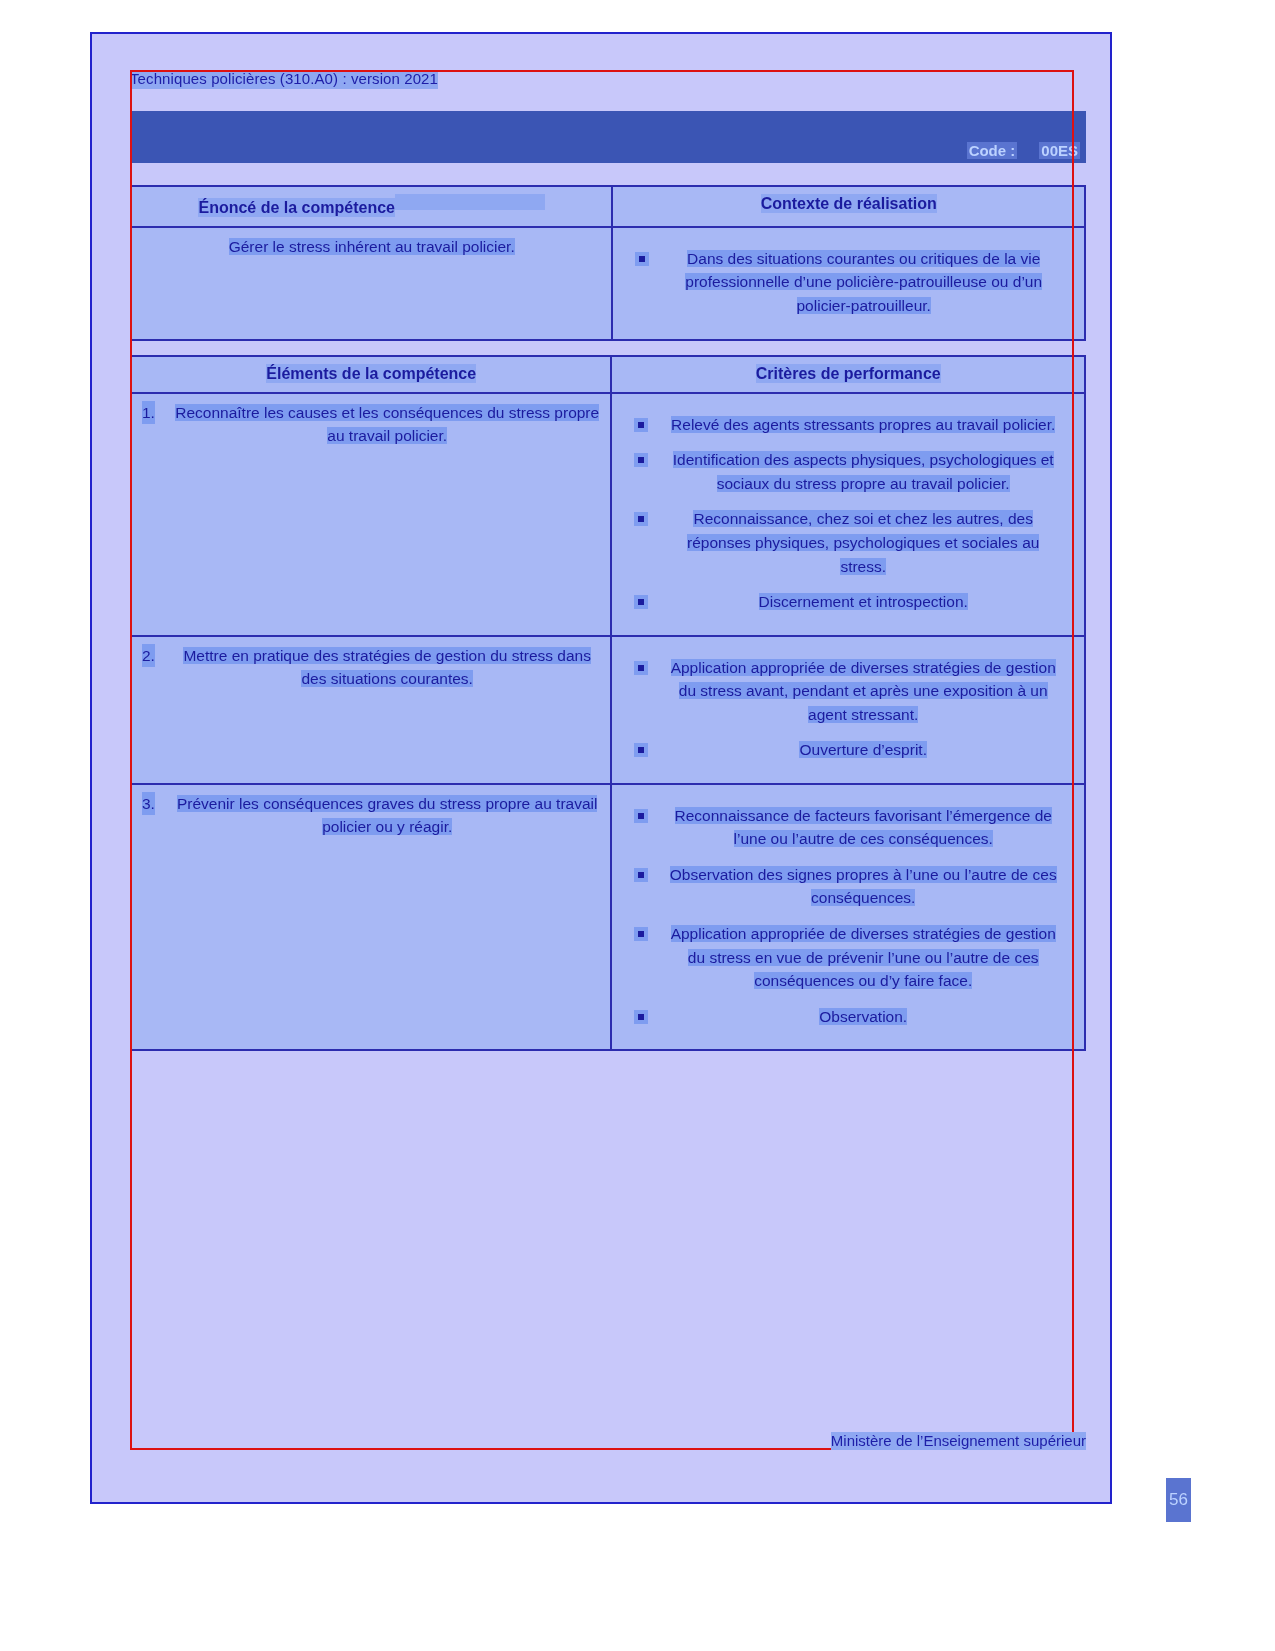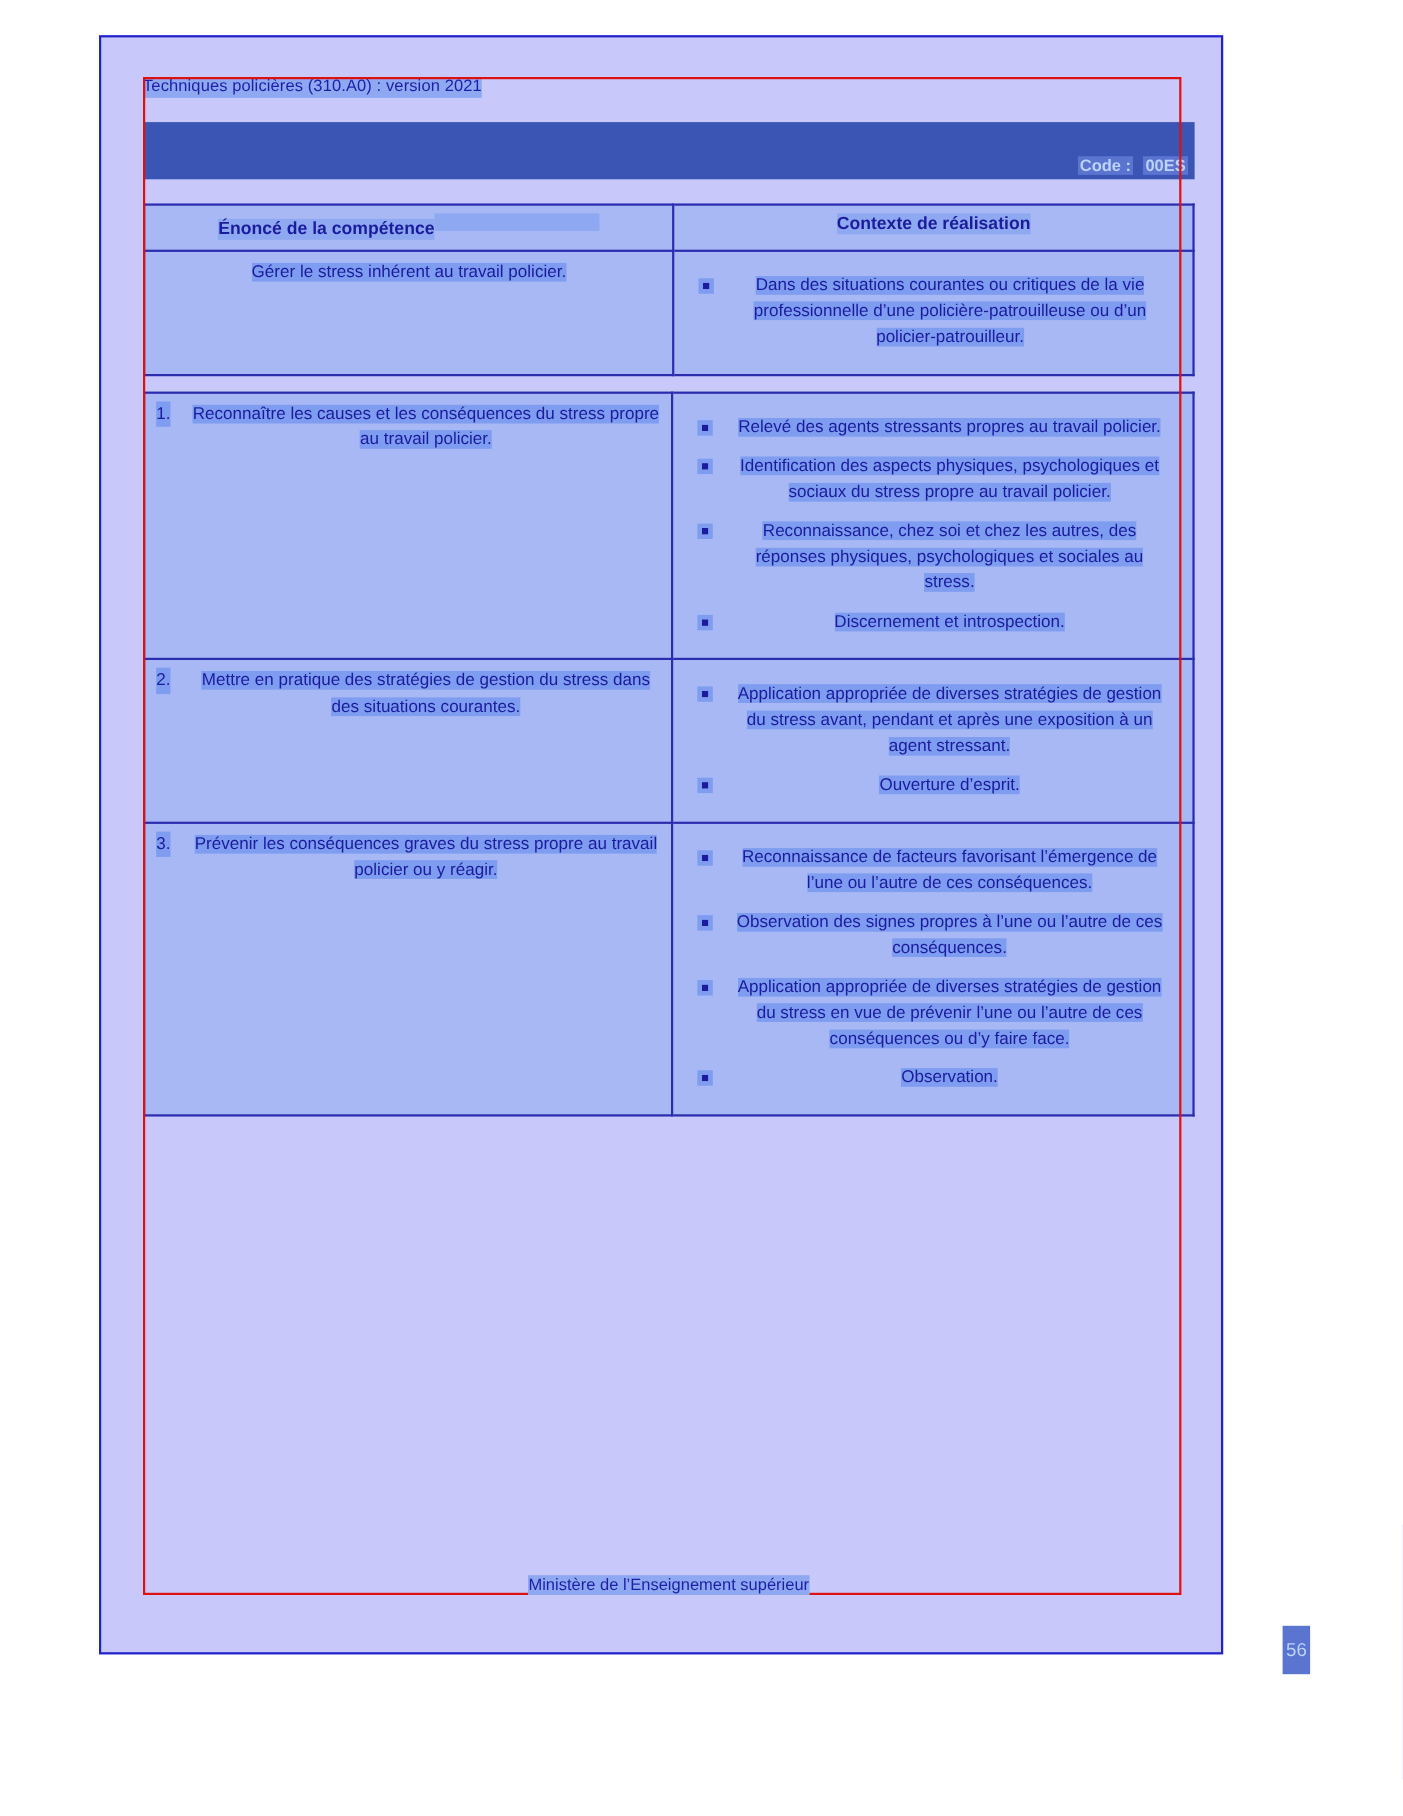--- a/index.html
+++ b/index.html
@@ -62,21 +62,21 @@
     background: #3b55b4;
     position: relative;
     width: 956px;
   }
   .code-band .code-wrap {
     position: absolute;
     right: 6px;
     bottom: 4px;
     display: flex;
     align-items: baseline;
-    gap: 9px;
+    gap: 22px;
   }
   .code-band .code-label,
   .code-band .code-value {
     font-size: 15px;
     font-weight: bold;
     color: #bcd2ff;
     background: #5a74d0;
     padding: 0 2px;
   }
 
@@ -191,21 +191,21 @@
   }
   ol.elems > li .t { background: #7e9cf0; }
 
   
   .footer {
     position: absolute;
     left: 130px;
     top: 1432px;
     width: 956px;
     display: flex;
-    justify-content: center;
+    justify-content: flex-end;
     align-items: baseline;
   }
   .footer .src {
     font-size: 15px;
     color: #1e1ea8;
     background: #8fa8f2;
     line-height: 1.2;
   }
   .page-num {
     position: absolute;
@@ -261,20 +261,28 @@
             <span class="t">Dans des situations courantes ou critiques de la vie professionnelle d’une policière-patrouilleuse ou d’un policier-patrouilleur.</span>
           </li>
         </ul>
       </td>
     </tr>
   </tbody>
     </table>
 
   <table class="comp">
     <tbody>
+        <tr>
+      <td class="col-a">
+        <span class="hdr">Éléments de la compétence</span>
+      </td>
+      <td class="col-b">
+        <span class="hdr">Critères de performance</span>
+      </td>
+    </tr>
 
     <tr>
       <td class="col-a">
         <ol class="elems">
           <li>
             <span class="num">1.</span>
             <span class="t">Reconnaître les causes et les conséquences du stress propre au travail policier.</span>
           </li>
         </ol>
       </td>

